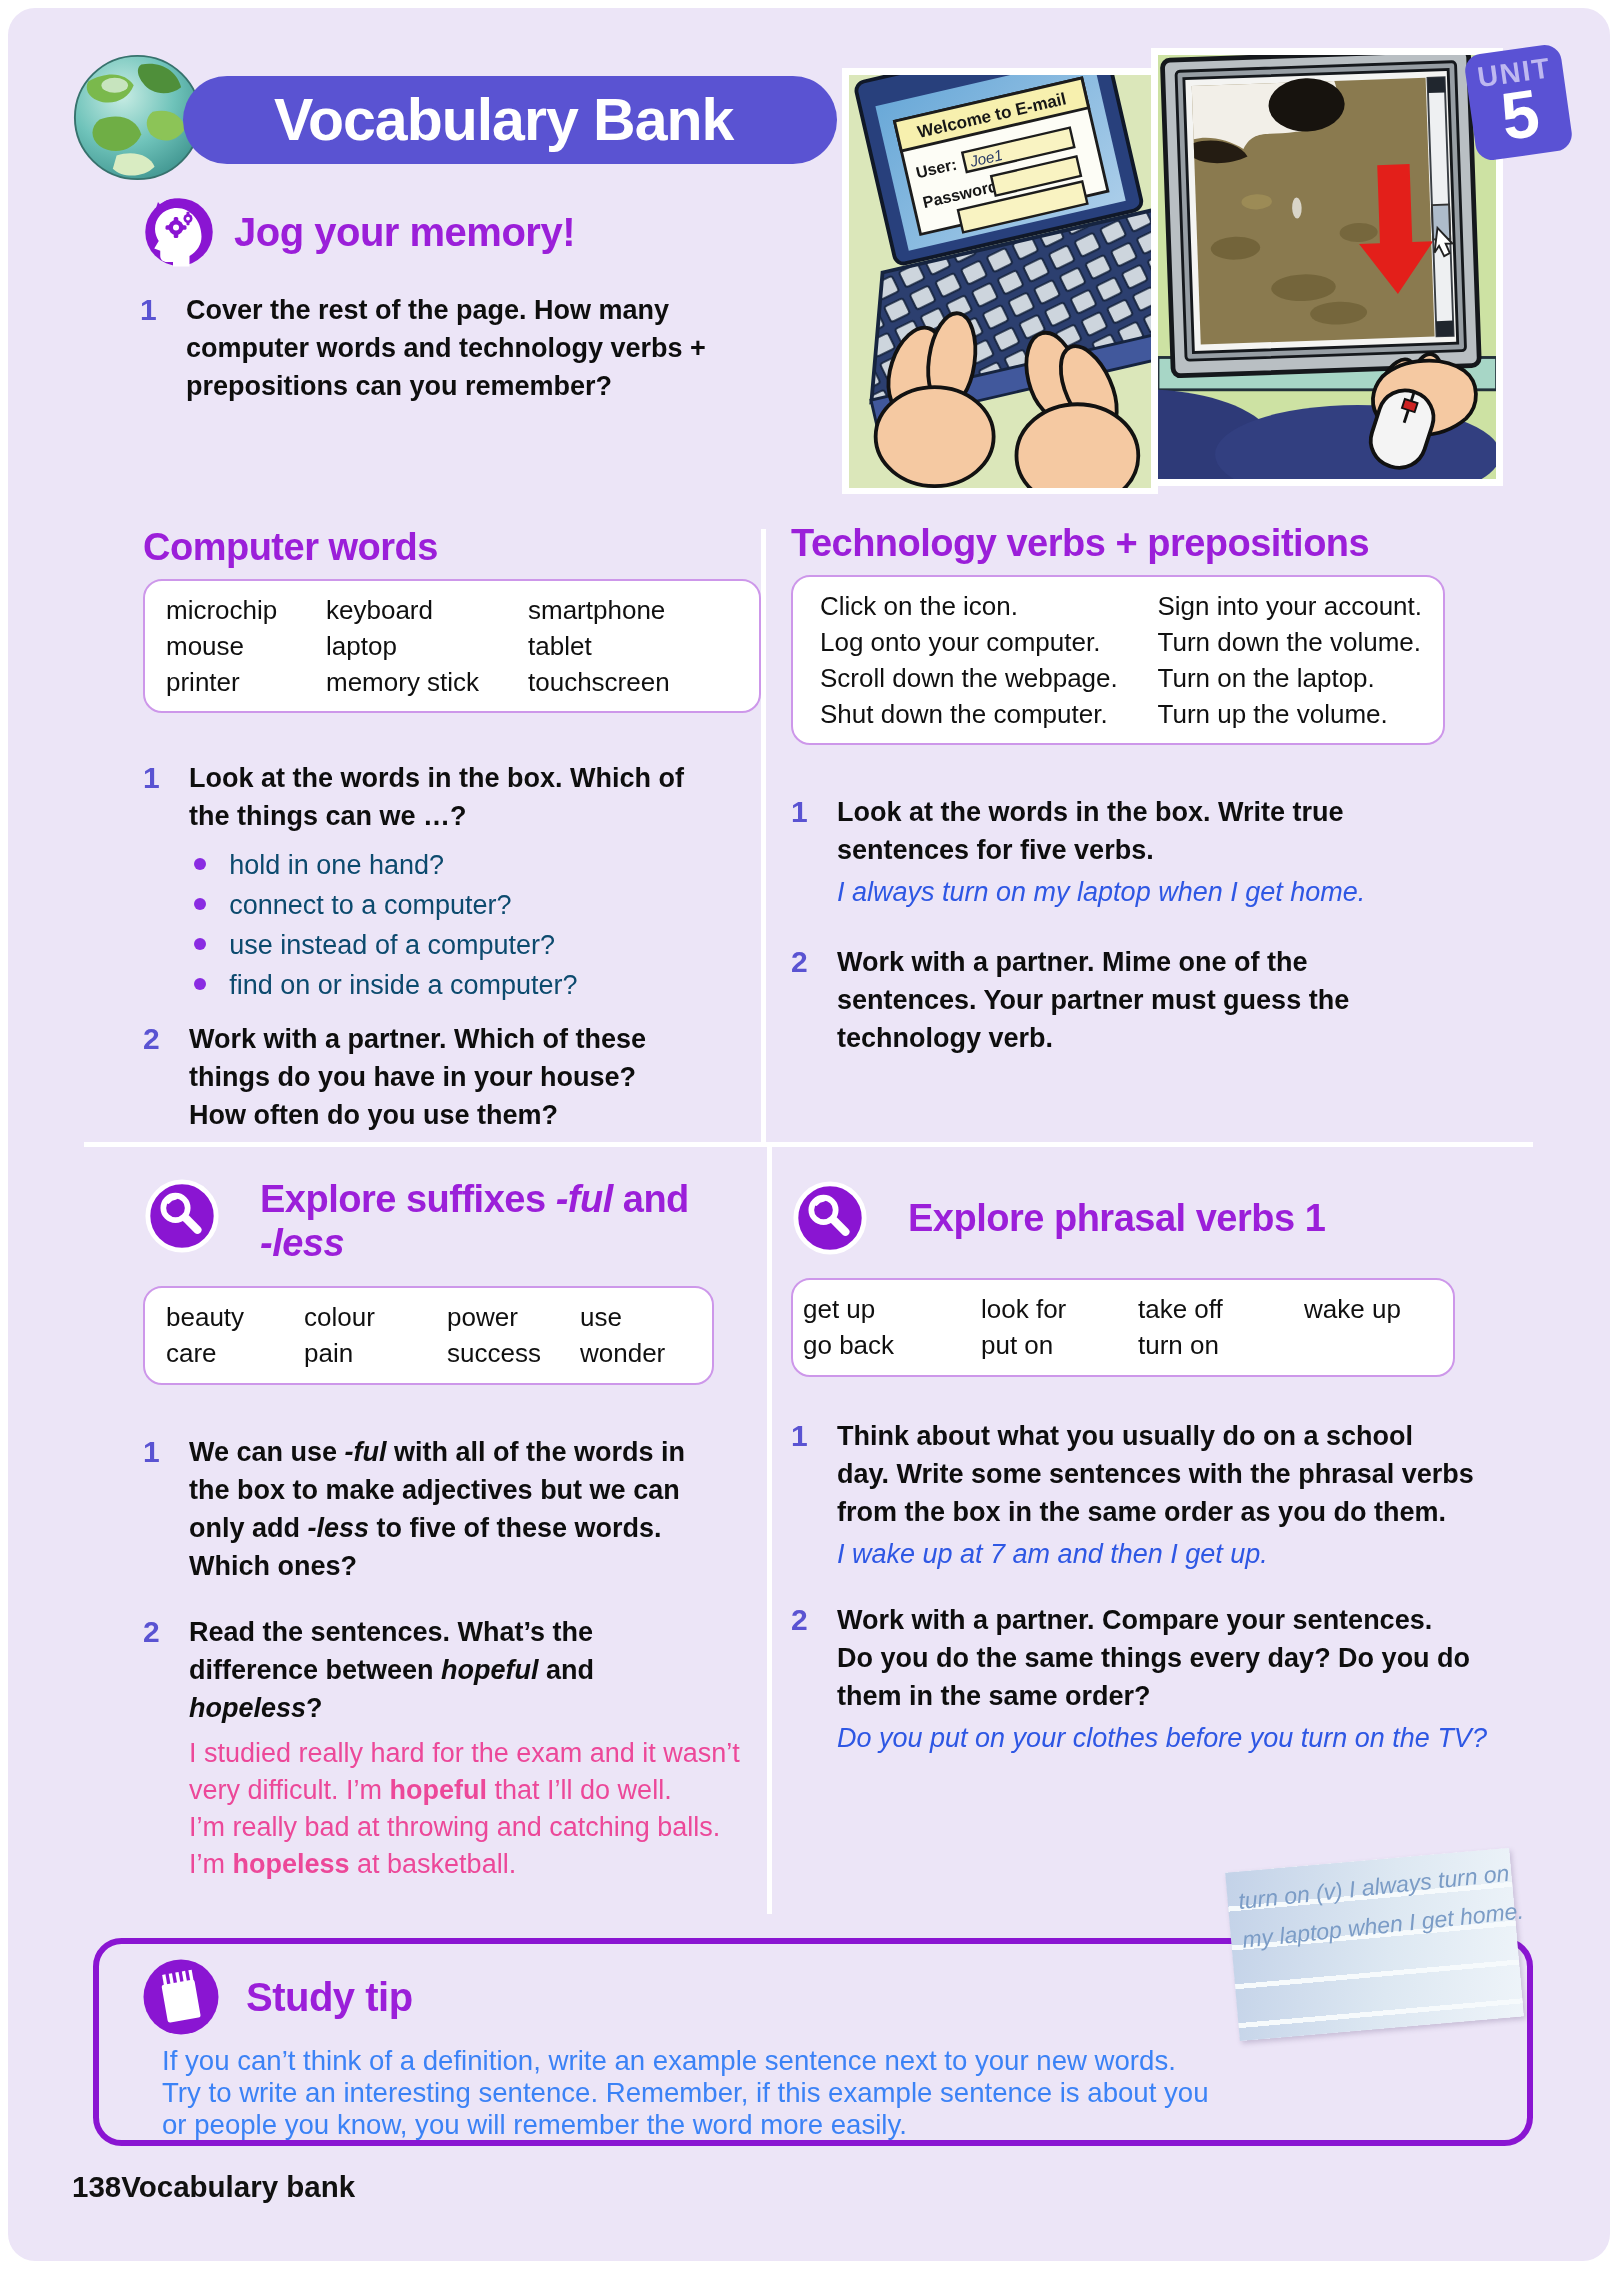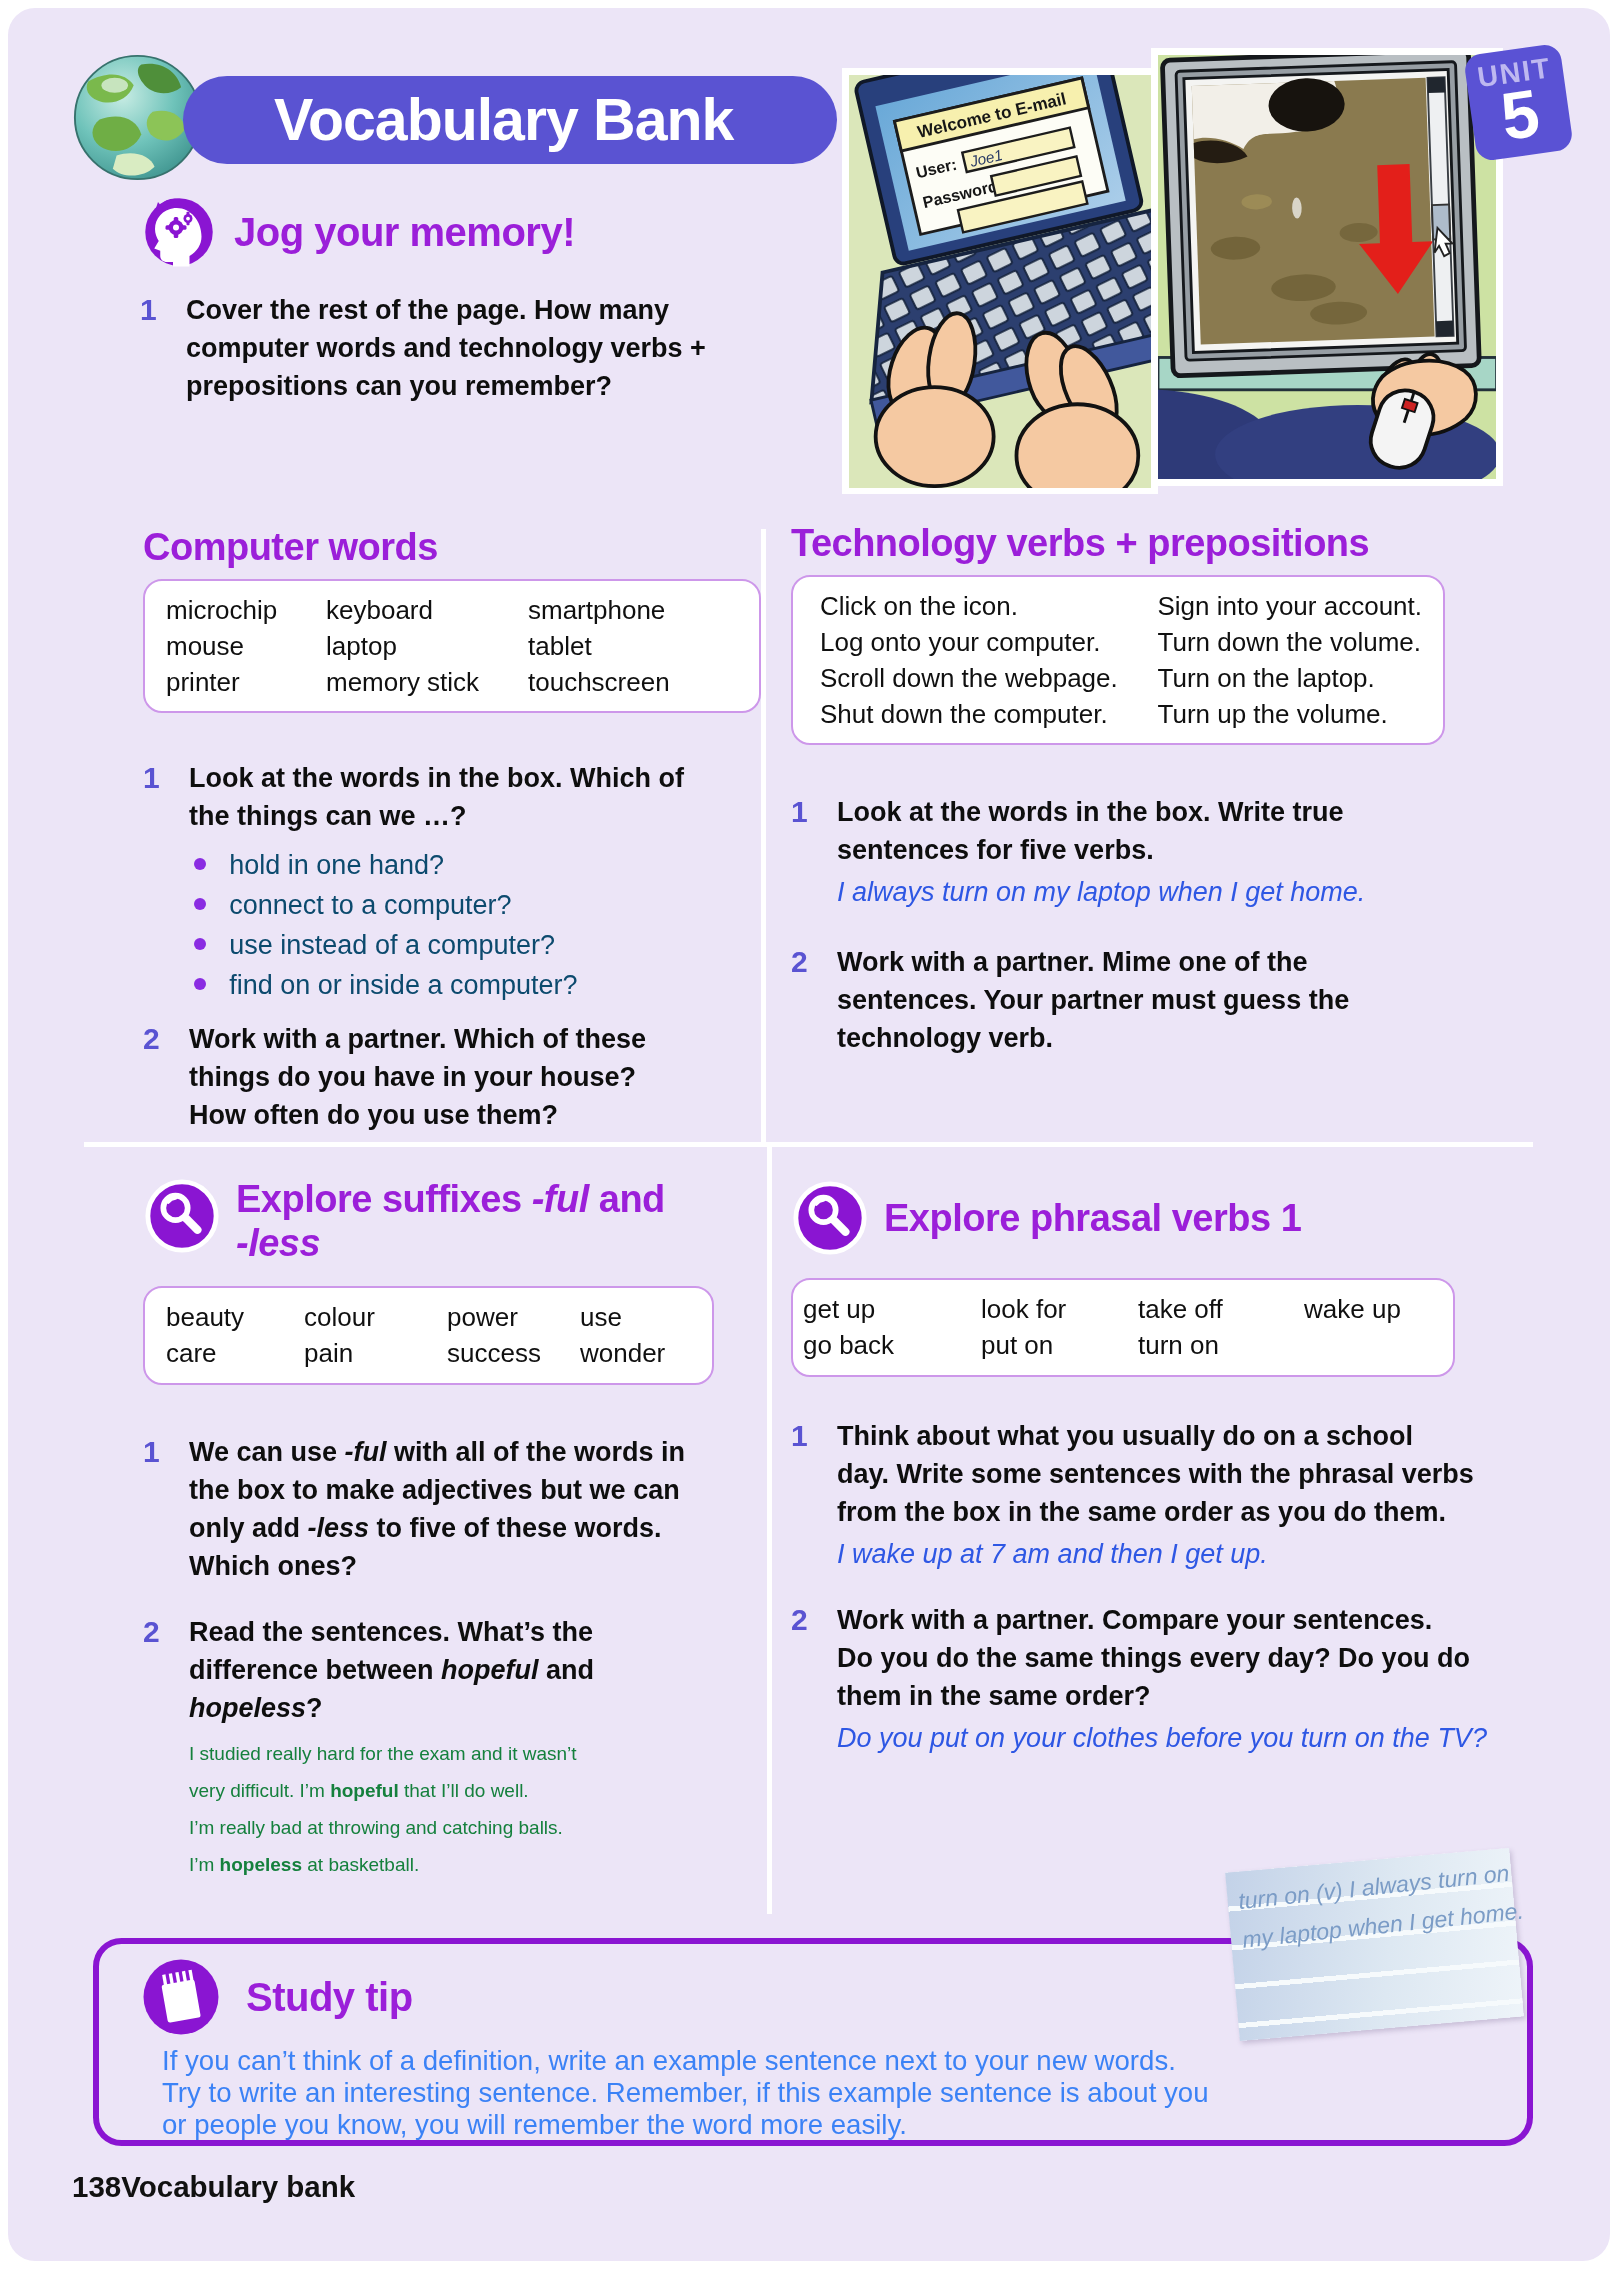--- a/index.html
+++ b/index.html
@@ -41,39 +41,39 @@
   .col-tl { left:143px; top:525px; width:618px; }
   .col-tr { left:791px; top:521px; width:723px; }
   .col-bl { left:143px; top:1177px; width:623px; }
   .col-br { left:791px; top:1179px; width:715px; }
 
   .vdiv, .hdiv { position:absolute; background:#ffffff; }
   .vdiv1 { left:761px; top:529px; width:4.8px; height:615px; }
   .hdiv  { left:84px;  top:1142px; width:1449px; height:4.8px; }
   .vdiv2 { left:767px; top:1147px; width:4.8px; height:767px; }
 
-  .sec-head { display:flex; align-items:flex-start; gap:15px; margin-bottom:21px; }
+  .sec-head { display:flex; align-items:flex-start; gap:39px; margin-bottom:21px; }
   .sec-head .icon { flex:none; }
 
   .wbox {
     background:#ffffff; border:2.9px solid #cd97ea; border-radius:19px;
     padding:11.4px 21px; display:flex; margin:9.5px 0 0 0;
   }
   .wbox .wcol div { font-size:26px; line-height:36px; color:#101010; white-space:pre; }
 
   .ex { display:flex; }
   .exnum { width:46px; flex:none; font-size:30px; font-weight:bold; color:#5a53d2; line-height:38px; }
   .extext { font-size:27px; font-weight:bold; line-height:38px; color:#0e0e0e; white-space:pre; }
   .extext .it { font-style:italic; }
   .example { font-size:27px; font-style:italic; color:#2e57e4; line-height:38px; white-space:pre; margin:3.8px 0 0 46px; }
   .bullets { margin:9.5px 0 0 49px; }
   .bullet { display:flex; }
   .bullet .dot { flex:none; width:12.4px; height:12.4px; border-radius:50%; background:#8a2be2; margin:13.3px 23px 0 1.9px; }
   .bullet .btext { font-size:27px; line-height:40px; color:#0c4a6e; white-space:pre; }
-  .reading { font-size:19px; line-height:37px; color:#15803d; white-space:pre; margin:7.6px 0 0 46px; }
+  .reading { font-size:27px; line-height:37px; color:#ec4899; white-space:pre; margin:7.6px 0 0 46px; }
 
   
   .studytip {
     position:absolute; left:93px; top:1938px; width:1428px; height:196px;
     border:6.7px solid #8a15d2; border-radius:28.5px; z-index:2;
   }
   .st-head { display:flex; align-items:center; gap:25px; margin:13.3px 0 0 42px; }
   .st-head .h2 { font-size:40px; }
   .st-text { margin:7.6px 0 0 63px; font-size:27.6px; line-height:32px; color:#3b82f6; white-space:pre; }
 

